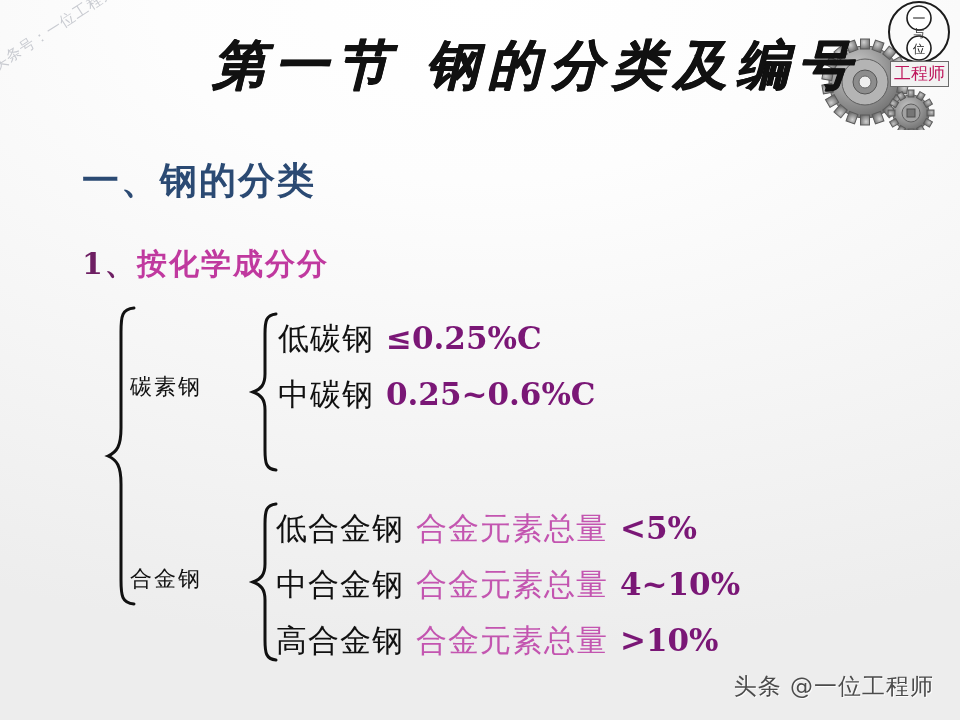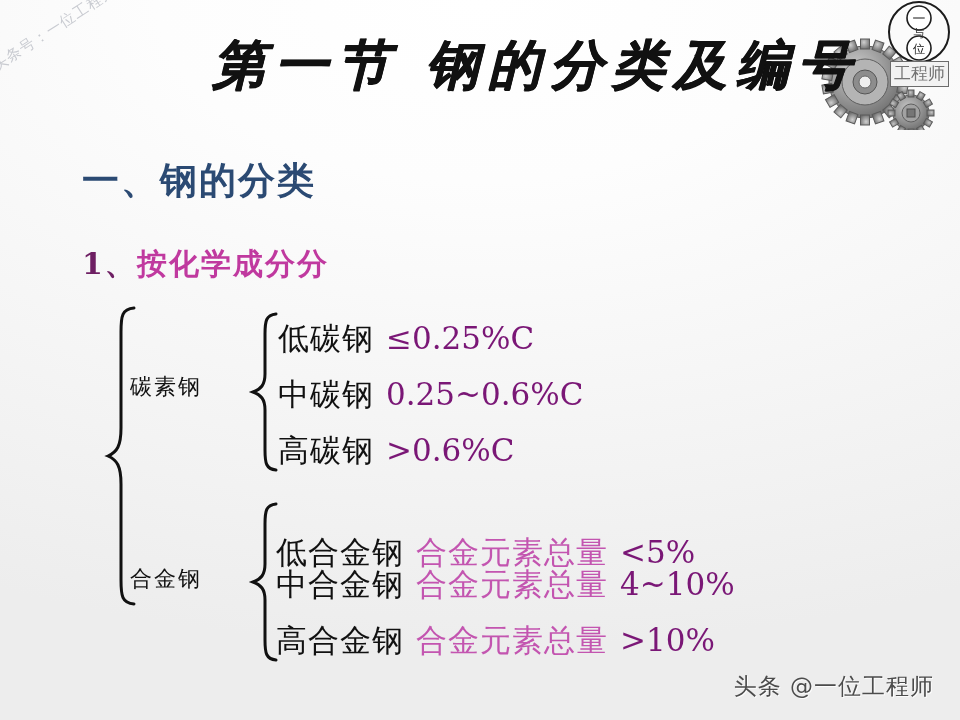--- a/index.html
+++ b/index.html
@@ -57,21 +57,21 @@
     top: 0px;
     width: 140px;
     height: 130px;
   }
   .logo svg { display:block; width:140px; height:130px; }
   .logo-badge-text {
     position: absolute;
     left: 72px;
     top: 61px;
     font-size: 17px;
-    color: #737373;
+    color: #be185d;
     background: #f2f2f2;
     border: 1px solid #6b6b6b;
     padding: 0px 3px 1px 3px;
     letter-spacing: 0px;
     white-space: nowrap;
     font-family: "DejaVu Sans", sans-serif;
   }
 
   
   .title {
@@ -129,21 +129,21 @@
   }
   .row .name  { color:#111111; }
   .row .desc  {
     color: #c355b0;
     margin-left: 12px;
     letter-spacing: 1px;
   }
   .row .val   {
     color: #7a1776;
     font-family: "DejaVu Serif", "Liberation Serif", serif;
-    font-weight: normal;
+    font-weight: bold;
     margin-left: 12px;
     letter-spacing: 0px;
   }
 
   .grp-label {
     position: absolute;
     white-space: nowrap;
     font-size: 22px;
     color: #111111;
     letter-spacing: 2px;
@@ -261,33 +261,30 @@
       <path d="M26 2 C16 3 15 9 15 22 L15 62 C15 73 11 77 3 80 C11 83 15 87 15 98 L15 138 C15 151 16 157 26 158" stroke-width="3"></path>
     </svg>
   </div>
 
   <div class="row" style="left:278px; top:318px;">
     <span class="name">低碳钢</span><span class="val">≤0.25%C</span>
   </div>
   <div class="row" style="left:278px; top:374px;">
     <span class="name">中碳钢</span><span class="val">0.25~0.6%C</span>
   </div>
-  <div class="row" style="left:278px; top:430px;">
-    <span class="name">高碳钢</span><span class="val">&gt;0.6%C</span>
-  </div>
 
   <div class="grp-label" style="left:130px; top:564px;text-align:right;">合金钢</div>
 
   <div class="brace" style="left:250px; top:502px;">
     <svg width="30" height="160" viewBox="0 0 30 160">
       <path d="M26 2 C16 3 15 9 15 22 L15 62 C15 73 11 77 3 80 C11 83 15 87 15 98 L15 138 C15 151 16 157 26 158" stroke-width="3"></path>
     </svg>
   </div>
 
-  <div class="row" style="left:276px; top:532px;">
+  <div class="row" style="left:276px; top:508px;">
     <span class="name">低合金钢</span><span class="desc">合金元素总量</span><span class="val">&lt;5%</span>
   </div>
   <div class="row" style="left:276px; top:564px;">
     <span class="name">中合金钢</span><span class="desc">合金元素总量</span><span class="val">4~10%</span>
   </div>
   <div class="row" style="left:276px; top:620px;">
     <span class="name">高合金钢</span><span class="desc">合金元素总量</span><span class="val">&gt;10%</span>
   </div>
 
   <div class="wm-bottom">头条 @一位工程师</div>

